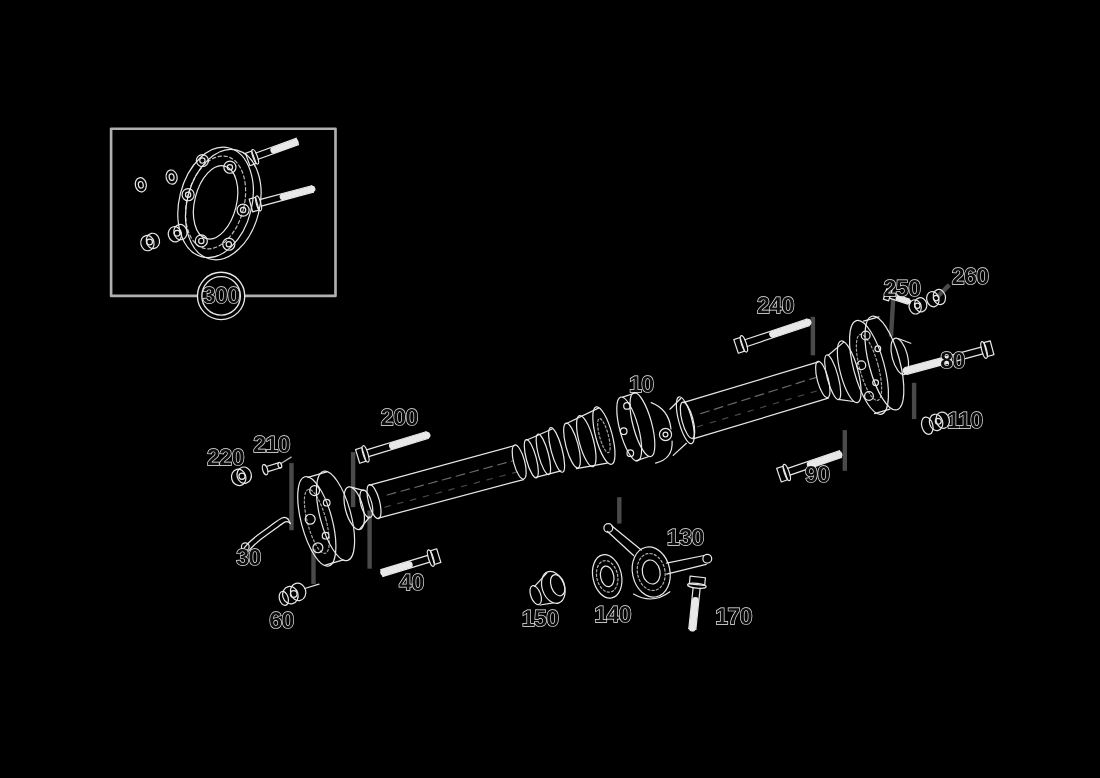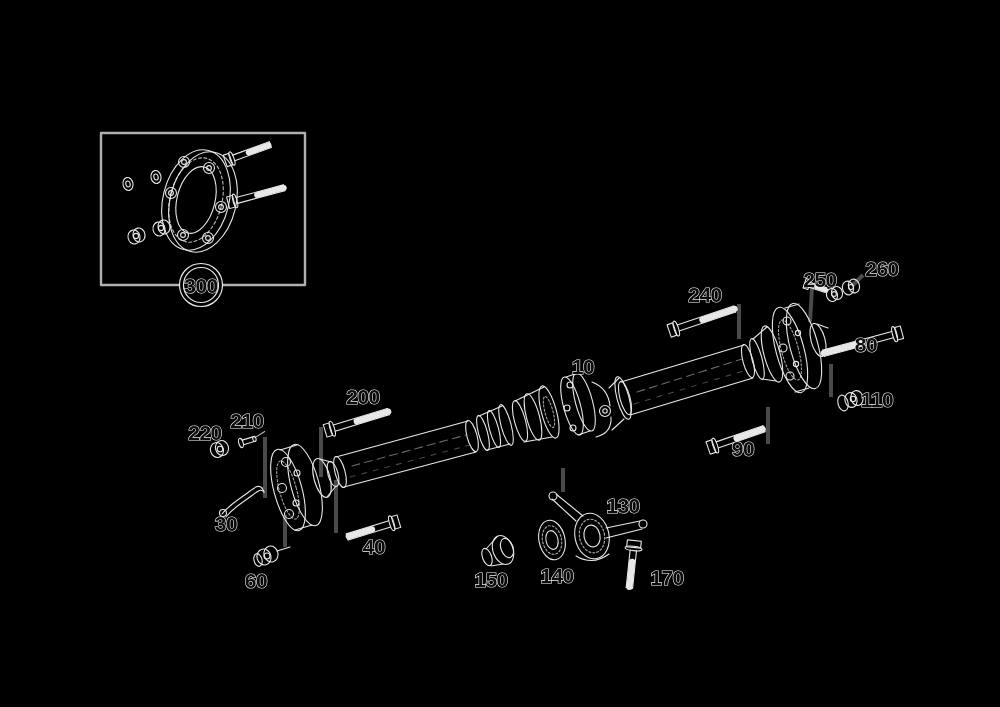--- a/index.html
+++ b/index.html
@@ -1,18 +1,18 @@
 <!DOCTYPE html>
 <html><head>
 <meta charset="utf-8">
 <style>
   html,body{margin:0;padding:0;background:#000;}
   body{width:1000px;height:707px;overflow:hidden;position:relative;
        font-family:"Liberation Sans", sans-serif;}
-  #stage{position:absolute;left:0;top:16px;width:1000px;height:498px;background:#000;}
+  #stage{position:absolute;left:0;top:0;width:1000px;height:498px;background:#000;}
   svg{display:block}
   .art{stroke:#e8e8e8;stroke-width:1.1;fill:none;stroke-linecap:round;stroke-linejoin:round;}
   .callout{font:bold 21px "Liberation Sans",sans-serif;fill:#0d0d0d;stroke:#f2f2f2;
            stroke-width:1.15px;paint-order:stroke;letter-spacing:-0.5px;text-anchor:middle;}
   .leader{stroke:#4a4a4a;stroke-width:4;fill:none;}
   .boxborder{stroke:#b0b0b0;stroke-width:2.4;fill:none;}
 </style>
 </head>
 <body>
 

